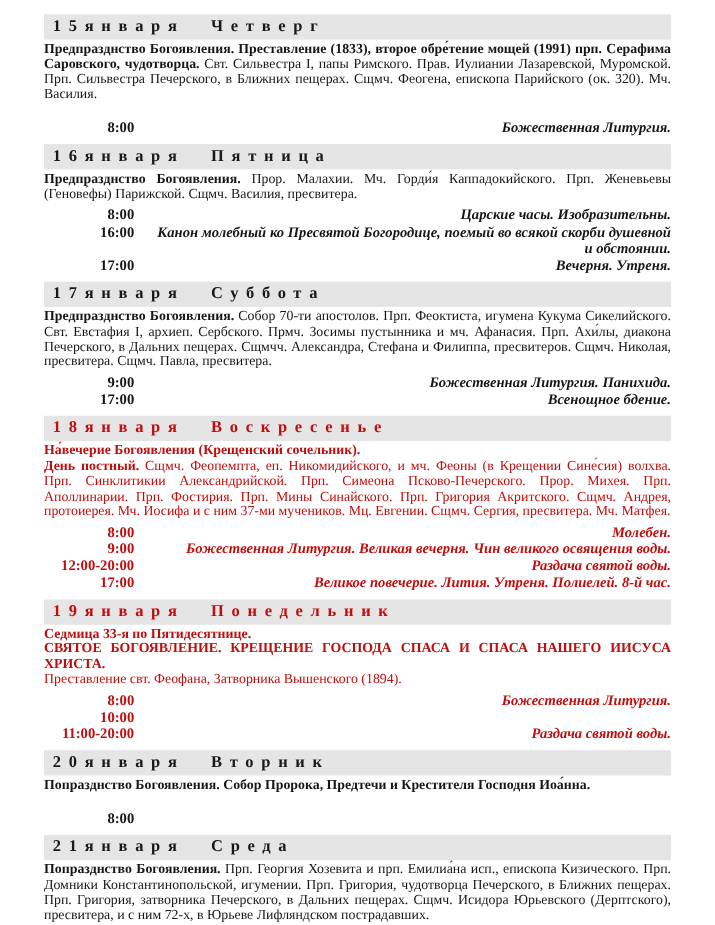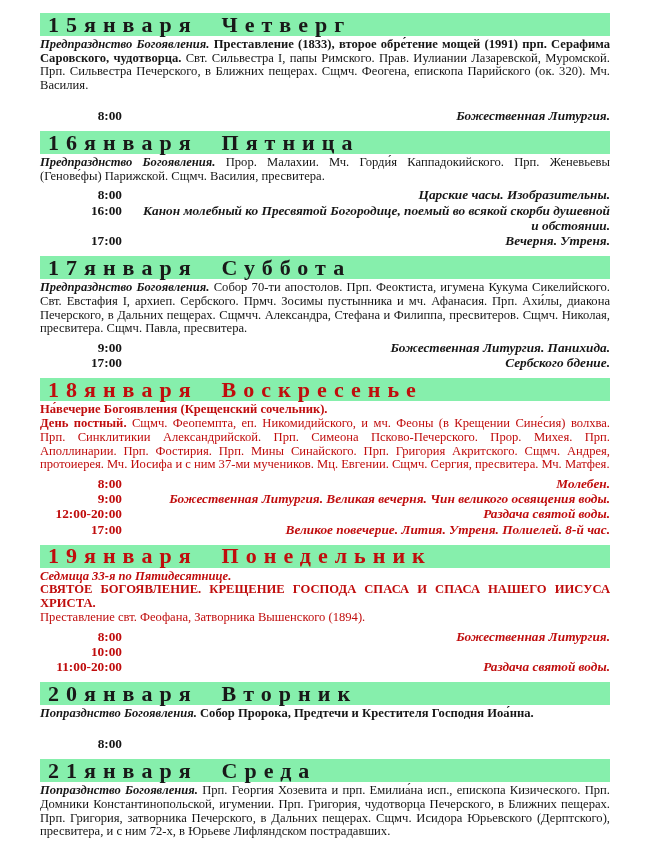--- a/index.html
+++ b/index.html
@@ -8,42 +8,42 @@
     background: #ffffff;
     font-family: "Liberation Serif", serif;
     color: #161616;
     overflow: hidden;
   }
   .page { padding: 13px 40px 0 40px; }
 
   .day { margin-bottom: 8px; }
 
   .day-header {
-    background: #86efac;
+    background: #e5e5e5;
     height: 23px;
     display: flex;
     align-items: center;
     padding-left: 8px;
     font-weight: bold;
-    font-size: 22px;
+    font-size: 15px;
     color: #191919;
     white-space: nowrap;
   }
   .dh-num     { letter-spacing: 7px; }
   .dh-month   { letter-spacing: 7px; margin-left: 0; }
   .dh-weekday { letter-spacing: 7px; margin-left: 24px; }
 
   .desc-block { margin-top: 2px; }
   p.desc {
     margin: 0;
     font-size: 12.6px;
     line-height: 13.7px;
     text-align: justify;
   }
-  .seg-bi { font-weight: bold; font-style: italic; }
+  .seg-bi { font-weight: bold; }
   .seg-b  { font-weight: bold; }
   .seg-r  { font-weight: normal; font-style: normal; }
 
   .services { margin-top: 4px; }
   .services.pregap { margin-top: 15px; }
   .service {
     display: flex;
     font-size: 13.3px;
     font-weight: bold;
     line-height: 15.2px;
@@ -110,21 +110,21 @@
     <div class="desc-block">
         <p class="desc"><span class="seg-bi">Предпразднство Богоявления. </span><span class="seg-r">Собор 70-ти апостолов. Прп. Феоктиста, игумена Кукума Сикелийского. Свт. Евстафия I, архиеп. Сербского. Прмч. Зосимы пустынника и мч. Афанасия. Прп. Ахи́лы, диакона Печерского, в Дальних пещерах. Сщмчч. Александра, Стефана и Филиппа, пресвитеров. Сщмч. Николая, пресвитера. Сщмч. Павла, пресвитера.</span></p>
       </div>
     <div class="services">
         <div class="service">
           <span class="time">9:00</span>
           <span class="title">Божественная Литургия. Панихида.</span>
         </div>
         <div class="service">
           <span class="time">17:00</span>
-          <span class="title">Сербского бдение.</span>
+          <span class="title">Всенощное бдение.</span>
         </div>
       </div>
   </section>
 
   <section class="day red">
     <header class="day-header">
       <span class="dh-num">18</span>
       <span class="dh-month">января</span>
       <span class="dh-weekday">Воскресенье</span>
     </header>

